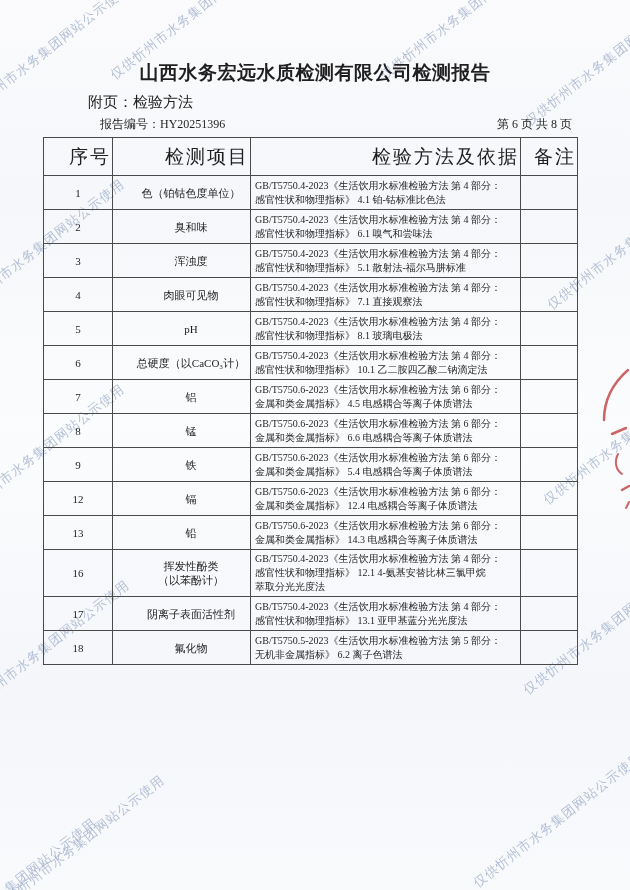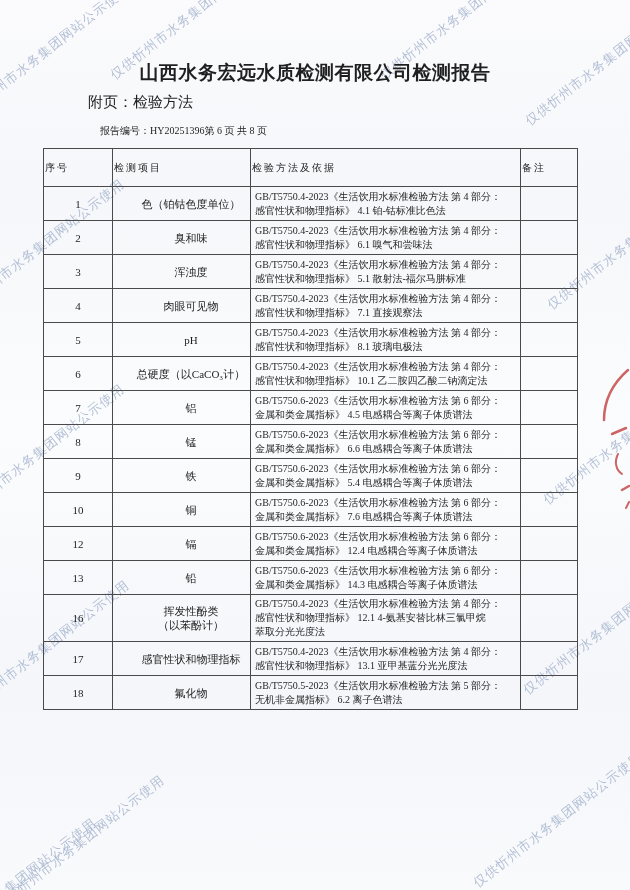--- a/index.html
+++ b/index.html
@@ -18,39 +18,39 @@
     transform:translate(-50%,-50%) rotate(-38deg);
     font-size:13px;letter-spacing:1px;
     color:var(--wm-color,#9dadc9);opacity:.75;
   }
   
   .title{
     margin:60px 0 4px 0;text-align:center;
     font-size:19px;font-weight:bold;letter-spacing:.5px;
     position:relative;z-index:2;
   }
-  .appendix{margin:7px 0 12px 88px;font-size:15px;position:relative;z-index:2;}
+  .appendix{margin:7px 0 4px 88px;font-size:15px;position:relative;z-index:2;}
   .meta-row{
-    display:flex;align-items:flex-end;
-    margin:3px 58px 10px 100px;font-size:10px;position:relative;z-index:2;
+    display:flex;justify-content:space-between;align-items:flex-end;
+    margin:3px 58px 4px 100px;font-size:12px;position:relative;z-index:2;
   }
   
   table.methods{
     position:relative;z-index:2;
     margin-left:43px;width:534px;
     border-collapse:collapse;table-layout:fixed;
     background:transparent;
   }
   table.methods th,table.methods td{
     border:1px solid #4a4a4a;
     font-weight:normal;
     vertical-align:middle;
   }
   table.methods th{
-    font-size:10px;height:35px;text-align:left;letter-spacing:2px;font-family:Liberation Serif, serif;
+    font-size:19px;height:35px;text-align:right;letter-spacing:2px;font-family:Liberation Serif, serif;
   }
   td.row-no-cell{font-size:11px;text-align:center;height:31px;}
   td.item-cell{font-size:11px;text-align:center;white-space:pre-line;line-height:14px;padding-left:20px;}
   td.method-cell{font-size:10px;text-align:left;white-space:pre-line;line-height:14px;padding:2px 4px;}
   td.remark-cell{font-size:11px;}
   
   .stamp{
     position:absolute;right:0;top:362px;z-index:3;opacity:.8;
   }
 </style>
@@ -155,27 +155,20 @@
           <td class="remark-cell"></td>
         </tr>
         <tr>
           <td class="row-no-cell">9</td>
           <td class="item-cell">铁</td>
           <td class="method-cell">GB/T5750.6-2023《生活饮用水标准检验方法 第 6 部分：
 金属和类金属指标》 5.4 电感耦合等离子体质谱法</td>
           <td class="remark-cell"></td>
         </tr>
         <tr>
-          <td class="row-no-cell">10</td>
-          <td class="item-cell">铜</td>
-          <td class="method-cell">GB/T5750.6-2023《生活饮用水标准检验方法 第 6 部分：
-金属和类金属指标》 7.6 电感耦合等离子体质谱法</td>
-          <td class="remark-cell"></td>
-        </tr>
-        <tr>
           <td class="row-no-cell">12</td>
           <td class="item-cell">镉</td>
           <td class="method-cell">GB/T5750.6-2023《生活饮用水标准检验方法 第 6 部分：
 金属和类金属指标》 12.4 电感耦合等离子体质谱法</td>
           <td class="remark-cell"></td>
         </tr>
         <tr>
           <td class="row-no-cell">13</td>
           <td class="item-cell">铅</td>
           <td class="method-cell">GB/T5750.6-2023《生活饮用水标准检验方法 第 6 部分：
@@ -186,21 +179,21 @@
           <td class="row-no-cell">16</td>
           <td class="item-cell">挥发性酚类
 （以苯酚计）</td>
           <td class="method-cell">GB/T5750.4-2023《生活饮用水标准检验方法 第 4 部分：
 感官性状和物理指标》 12.1 4-氨基安替比林三氯甲烷
 萃取分光光度法</td>
           <td class="remark-cell"></td>
         </tr>
         <tr>
           <td class="row-no-cell">17</td>
-          <td class="item-cell">感官性状和物理指标</td>
+          <td class="item-cell">阴离子表面活性剂</td>
           <td class="method-cell">GB/T5750.4-2023《生活饮用水标准检验方法 第 4 部分：
 感官性状和物理指标》 13.1 亚甲基蓝分光光度法</td>
           <td class="remark-cell"></td>
         </tr>
         <tr>
           <td class="row-no-cell">18</td>
           <td class="item-cell">氟化物</td>
           <td class="method-cell">GB/T5750.5-2023《生活饮用水标准检验方法 第 5 部分：
 无机非金属指标》 6.2 离子色谱法</td>
           <td class="remark-cell"></td>

